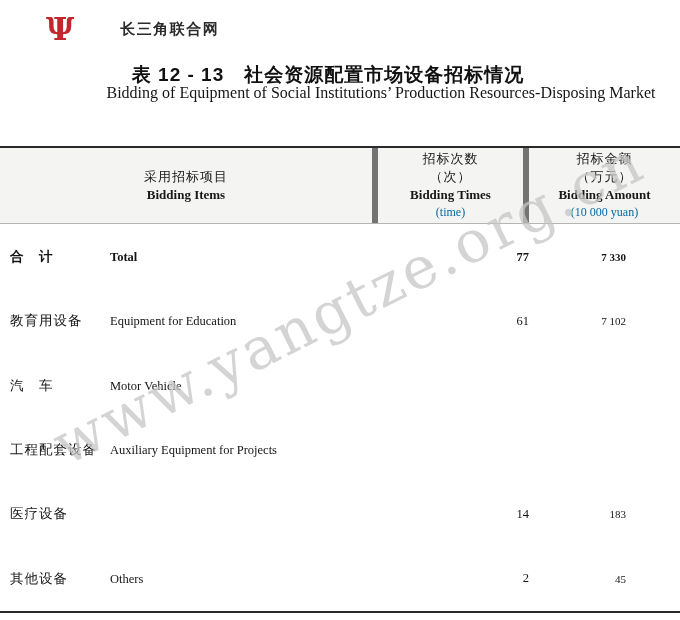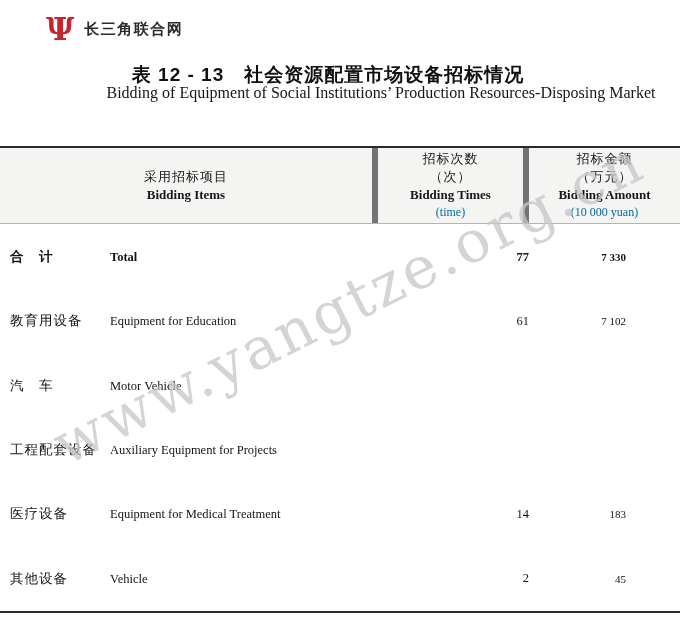--- a/index.html
+++ b/index.html
@@ -13,21 +13,21 @@
     -webkit-font-smoothing:antialiased;
   }
   
   .logo{position:absolute;left:46px;top:14px;display:flex;align-items:center;gap:10px;}
   .logo-glyph{
     font-family:"DejaVu Serif","Liberation Serif",serif;
     font-size:31px;line-height:30px;font-weight:bold;
     color:#c3262c;
   }
   .logo-text{
-    font-size:15px;font-weight:bold;color:#2b2b2b;letter-spacing:1.5px;
+    font-size:15px;font-weight:bold;color:#2b2b2b;letter-spacing:1.5px;margin-left:36px;
   }
   
   .title-zh{
     position:absolute;left:0;top:62px;width:656px;
     text-align:center;font-size:19px;font-weight:bold;color:#111;
     letter-spacing:1px;
   }
   .title-en{
     position:absolute;left:0;top:84px;width:680px;
     text-align:center;
@@ -153,29 +153,28 @@
     <div class="td-item">
       <span class="zh">工程配套设备</span>
       <span class="en">Auxiliary Equipment for Projects</span>
     </div>
     <div class="td-times"></div>
     <div class="td-amount"></div>
   </div>
   <div class="tr">
     <div class="td-item">
       <span class="zh">医疗设备</span>
-      <span class="en">Equipment for Medical Treatment</span>
     </div>
     <div class="td-times">14</div>
     <div class="td-amount">183</div>
   </div>
   <div class="tr">
     <div class="td-item">
       <span class="zh">其他设备</span>
-      <span class="en">Vehicle</span>
+      <span class="en">Others</span>
     </div>
     <div class="td-times">2</div>
     <div class="td-amount">45</div>
   </div>
 </div>
 
 <div class="rule-bottom"></div>
 
 <div class="watermark">www.yangtze.org.cn</div>
 

